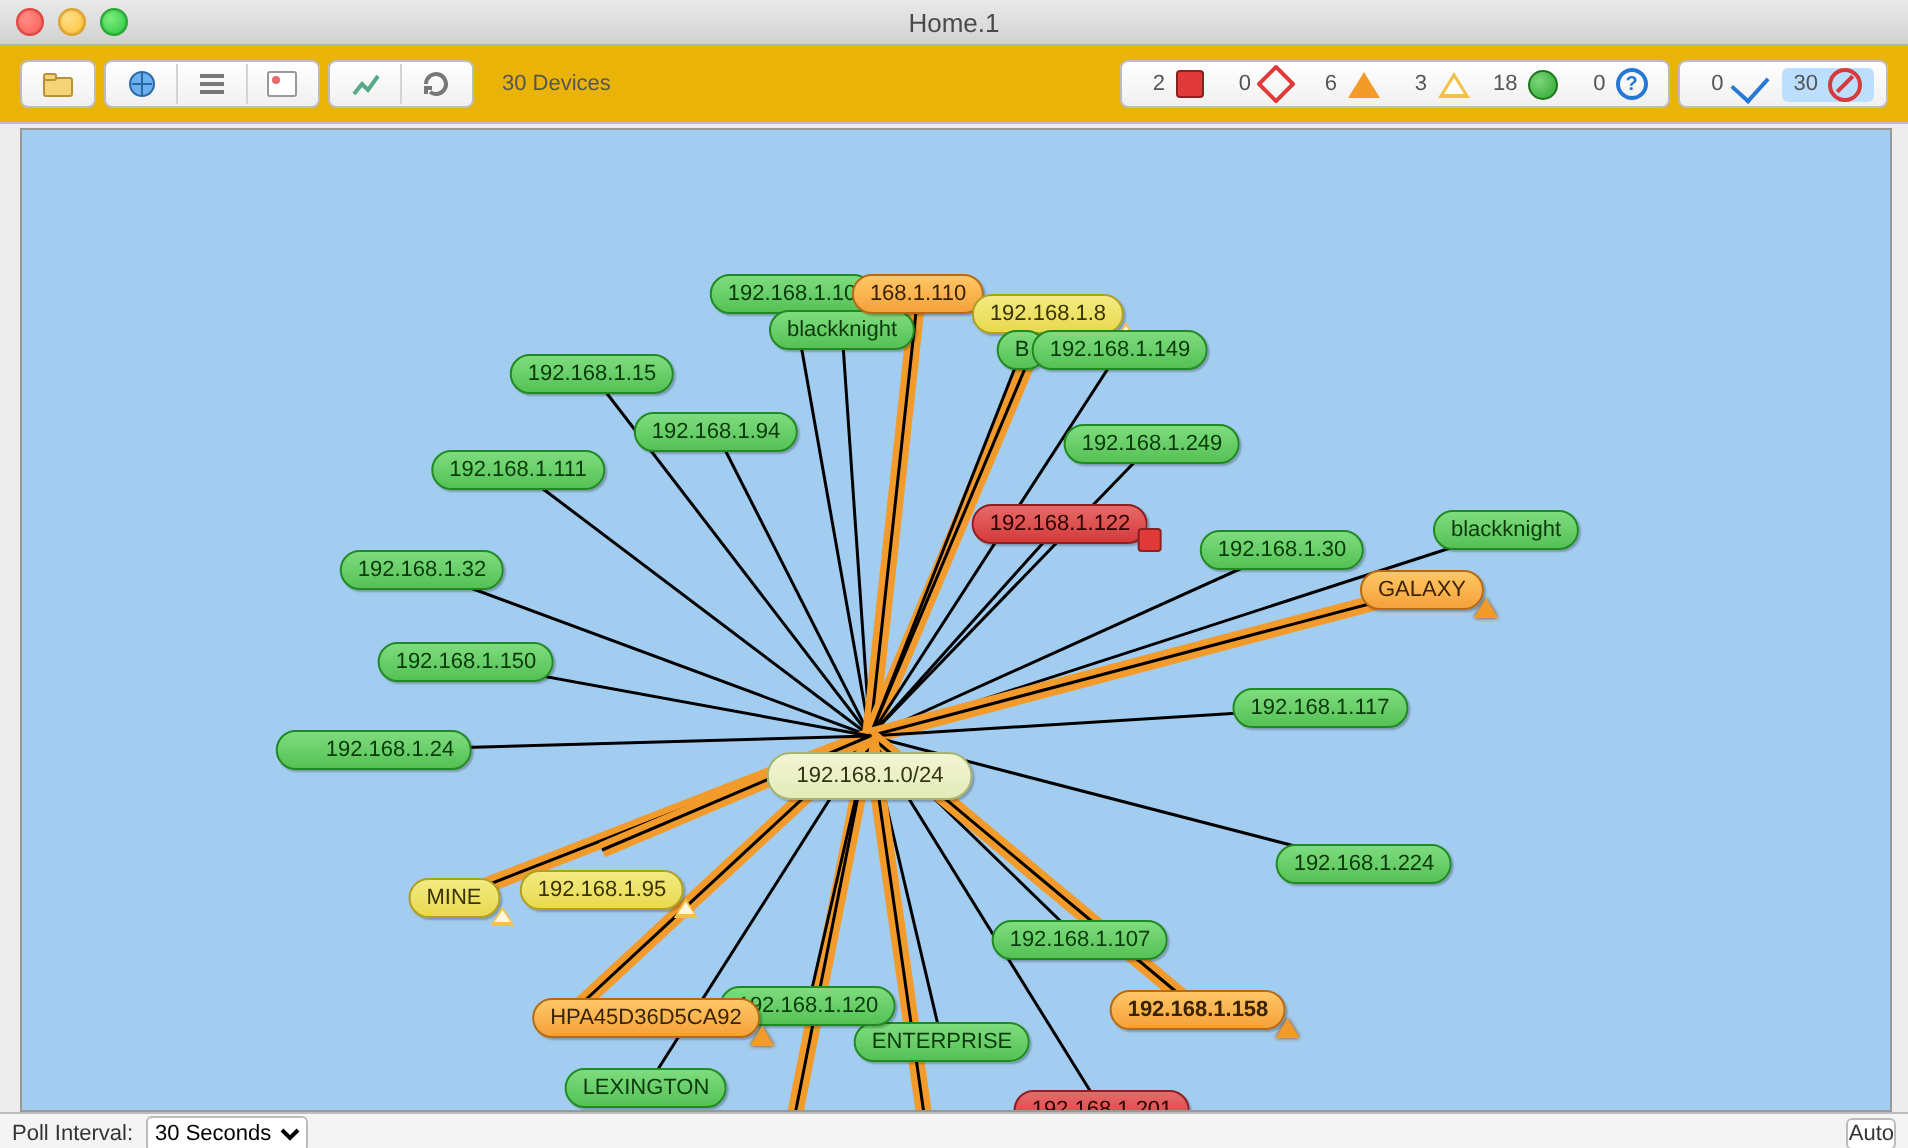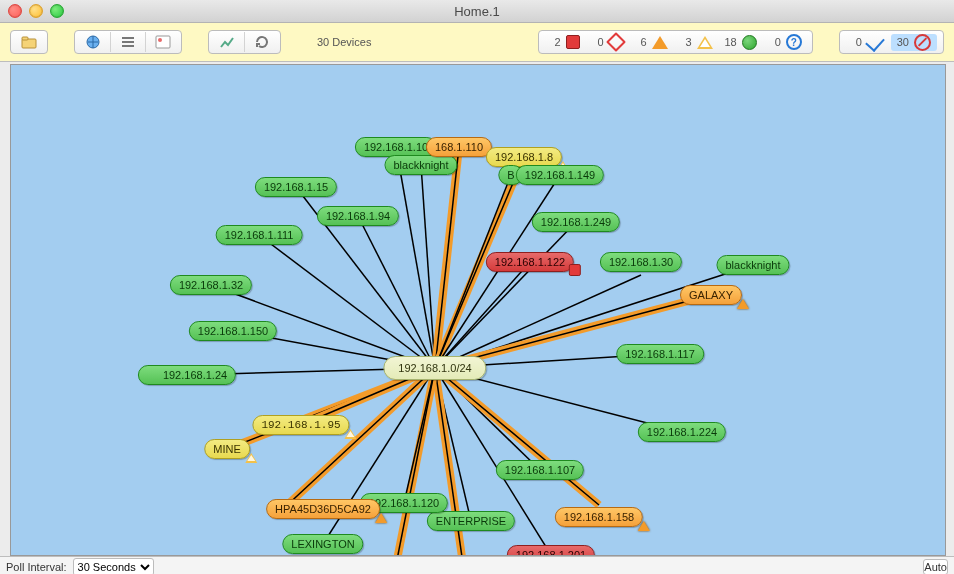--- a/index.html
+++ b/index.html
@@ -43,25 +43,25 @@
   .tl-max   { background: radial-gradient(circle at 35% 35%, #7cec7c, #28c940); border:1px solid #27a932;}
   .title {
     font-size: 13px;
     color: #4a4a4a;
   }
 
   
   .toolbar {
     height: 30px;
     padding: 4px 10px;
-    background: #fef9c3;
+    background: #eab308;
     border-bottom: 1px solid #bdbdbd;
     display: flex;
     align-items: center;
-    gap: 26px;
+    gap: 4px;
   }
   .tb-group {
     display: flex;
     align-items: center;
     background: linear-gradient(to bottom, #ffffff, #f0f0f0);
     border: 1px solid #bcbcbc;
     border-radius: 4px;
     height: 22px;
     padding: 0 1px;
   }
@@ -206,21 +206,21 @@
     white-space: nowrap;
     transform: translate(-50%, -50%);
     box-shadow: 1px 1px 1px rgba(0,0,0,.25);
     display:flex;
     align-items:center;
   }
   .node.green  { background: linear-gradient(to bottom,#7edc7e,#55c155); border-color:#1f8a1f; color:#0a3a0a; }
   .node.orange { background: linear-gradient(to bottom,#ffc766,#f5a13a); border-color:#b76a12; color:#3a2300; }
   .node.yellow { background: linear-gradient(to bottom,#f3eb82,#e8d94f); border-color:#b0a020; color:#3a3300; }
   .node.red    { background: linear-gradient(to bottom,#e76a6a,#d43a3a); border-color:#8e1f1f; color:#2a0000;text-align:center; }
-  .node.core   { background: linear-gradient(to bottom,#f2f5d4,#e4ebb8); border-color:#a6b36e; color:#30340f; padding:5px 14px; border-radius:14px;}
+  .node.core   { background: linear-gradient(to bottom,#f2f5d4,#e4ebb8); border-color:#a6b36e; color:#30340f; padding:5px 14px; border-radius:14px;margin-top:20px;}
   .node .badge {
     position:absolute;
     right:-8px;
     bottom:-5px;
   }
   .badge-tri {
     width:0;height:0;
     border-left:6px solid transparent;
     border-right:6px solid transparent;
     border-bottom:10px solid #f39b2a;
@@ -426,34 +426,34 @@
     <div class="node green" style="left: 285px; top: 122px;">192.168.1.15</div>
     <div class="node green" style="left: 347px; top: 151px;">192.168.1.94</div>
     <div class="node green" style="left: 385px; top: 82px;">192.168.1.10</div>
     <div class="node green" style="left: 410px; top: 100px;">blackknight</div>
     <div class="node orange" style="left: 448px; top: 82px;">168.1.110<span class="badge badge-tri"></span></div>
     <div class="node yellow" style="left: 513px; top: 92px; text-align: center;">192.168.1.8<span class="badge badge-tri-outline"></span></div>
     <div class="node green" style="left: 500px; top: 110px;">B</div>
     <div class="node green" style="left: 549px; top: 110px;">192.168.1.149</div>
     <div class="node green" style="left: 565px; top: 157px;">192.168.1.249</div>
     <div class="node red" style="left: 519px; top: 197px;">192.168.1.122<span class="badge badge-sq"></span></div>
-    <div class="node green" style="left: 630px; top: 197px;">192.168.1.30</div>
+    <div class="node green" style="left: 630px; top: 210px;">192.168.1.30</div>
     <div class="node green" style="left: 742px; top: 200px;">blackknight</div>
     <div class="node orange" style="left: 700px; top: 230px;">GALAXY<span class="badge badge-tri"></span></div>
     <div class="node green" style="left: 649px; top: 289px;">192.168.1.117</div>
     <div class="node green" style="left: 671px; top: 367px;">192.168.1.224</div>
     <div class="node green" style="left: 529px; top: 405px;">192.168.1.107</div>
-    <div class="node orange" style="left: 588px; top: 452px;">192.168.1.158<span class="badge badge-tri"></span></div>
+    <div class="node orange" style="left: 588px; top: 440px; font-weight: bold;">192.168.1.158<span class="badge badge-tri"></span></div>
     <div class="node green" style="left: 460px; top: 456px;">ENTERPRISE</div>
     <div class="node red" style="left: 540px; top: 490px;">192.168.1.201</div>
     <div class="node green" style="left: 312px; top: 479px;">LEXINGTON</div>
     <div class="node green" style="left: 393px; top: 438px; text-align: center;">192.168.1.120</div>
     <div class="node orange" style="left: 272px; top: 444px; margin-left: 40px;">HPA45D36D5CA92<span class="badge badge-tri"></span></div>
     <div class="node yellow" style="left: 216px; top: 384px;">MINE<span class="badge badge-tri-outline"></span></div>
-    <div class="node yellow" style="left: 290px; top: 360px; font-family: Liberation Mono, monospace;">192.168.1.95<span class="badge badge-tri-outline"></span></div>
+    <div class="node yellow" style="left: 290px; top: 380px;">192.168.1.95<span class="badge badge-tri-outline"></span></div>
     <div class="node green" style="left: 176px; top: 310px; padding-left: 24px;">192.168.1.24</div>
     <div class="node green" style="left: 222px; top: 266px;">192.168.1.150</div>
   </div>
 
 <div class="statusbar">
   <span>Poll Interval:</span>
   <select>
     <option>30 Seconds</option>
   </select>
   <div class="sb-right">

